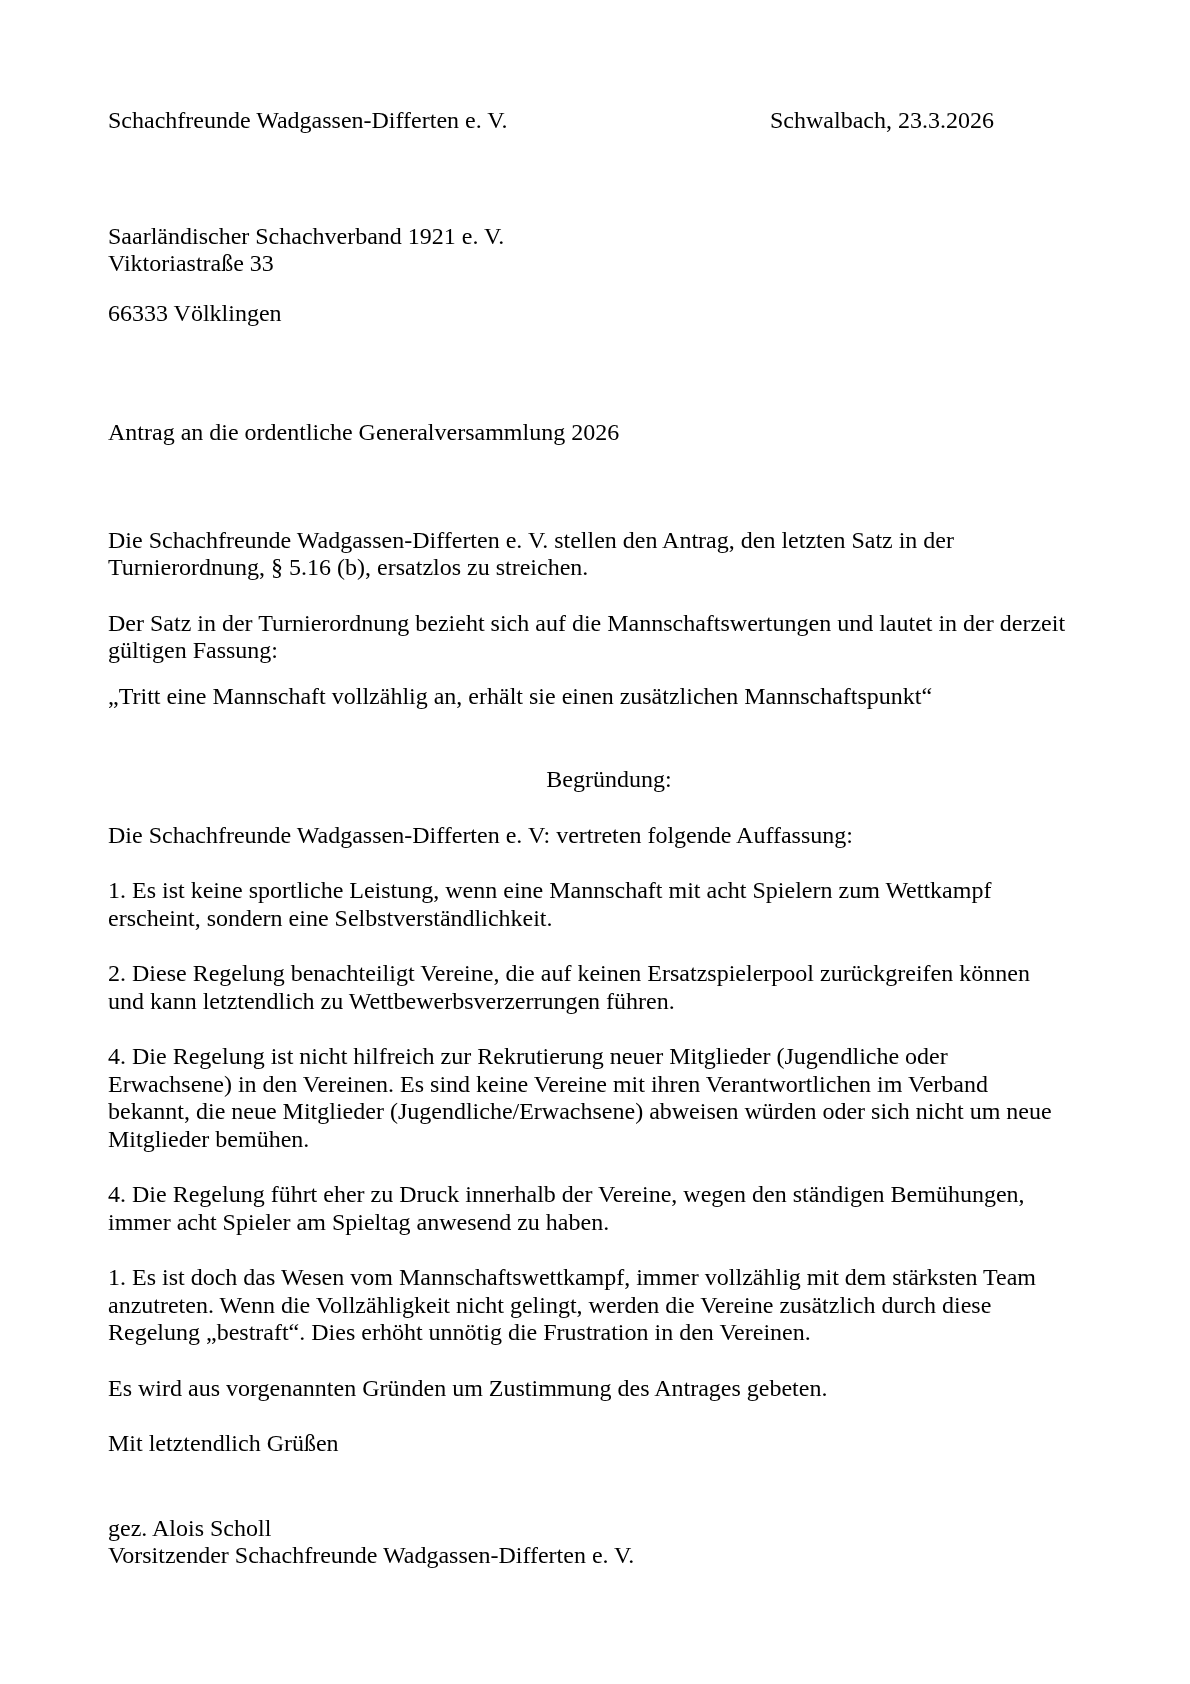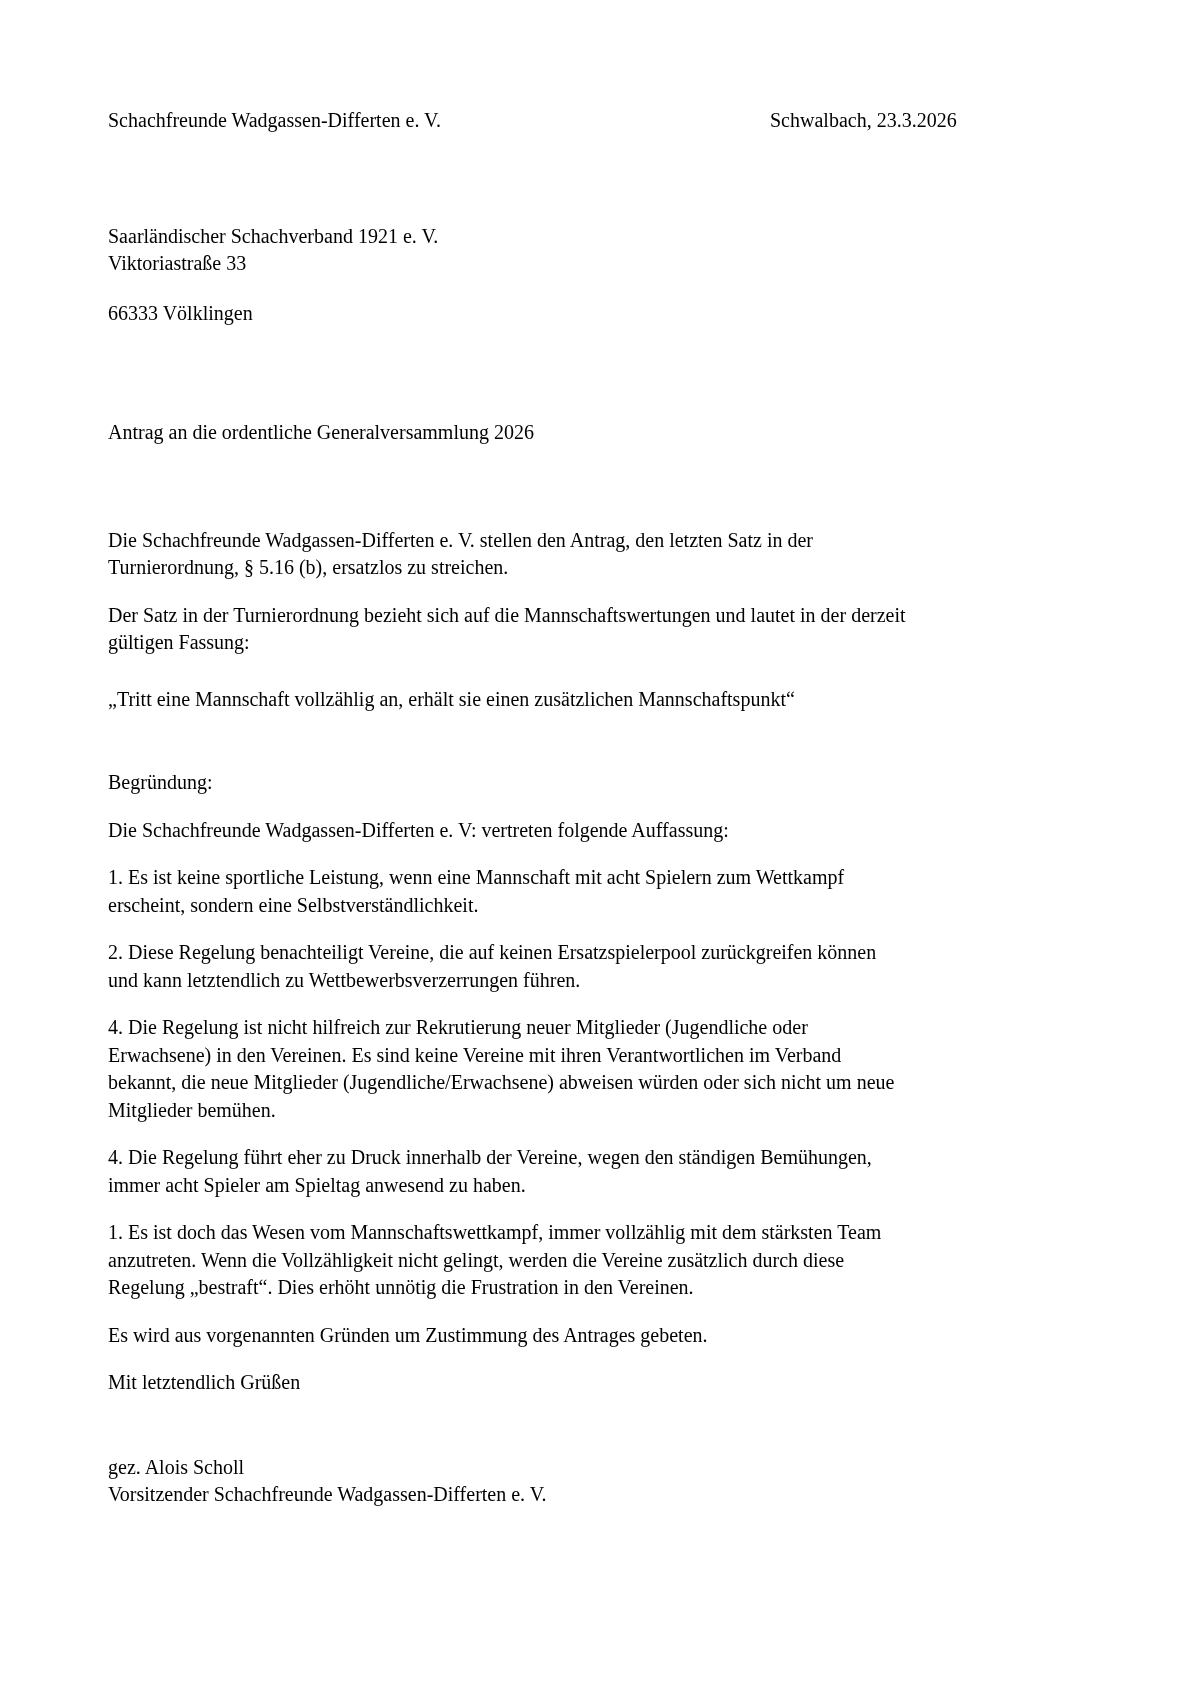--- a/index.html
+++ b/index.html
@@ -8,21 +8,21 @@
     padding: 0;
     background: #ffffff;
   }
   .page {
     position: relative;
     width: 1190px;
     height: 1684px;
     background: #ffffff;
     overflow: hidden;
     font-family: "Liberation Serif", "DejaVu Serif", serif;
-    font-size: 20px;
+    font-size: 24px;
     color: #000000;
     box-sizing: border-box;
     padding: 107px 80px 0 108px;
   }
   .content {
     position: relative;
     width: 1002px;
   }
   .line {
     line-height: 27.5px;
@@ -36,23 +36,23 @@
     position: absolute;
     left: 662px;
     top: 0;
   }
 
   
   .m-recipient { margin-top: 88px; }
   .m-city      { margin-top: 22px; }
   .m-subject   { margin-top: 92px; }
   .m-intro     { margin-top: 80px; }
-  .m-par       { margin-top: 20px; }
-  .m-quote     { margin-top: 29px; }
-  .m-begr      { margin-top: 56px; }
+  .m-par       { margin-top: 28px; }
+  .m-quote     { margin-top: 18px; }
+  .m-begr      { margin-top: 56px; text-align: center; }
   .m-sig       { margin-top: 57px; }
 </style>
 </head>
 <body>
 
 <div class="page">
   <div class="content">
 
     <div class="block header-row">
       <span class="line">Schachfreunde Wadgassen-Differten e. V.</span>

